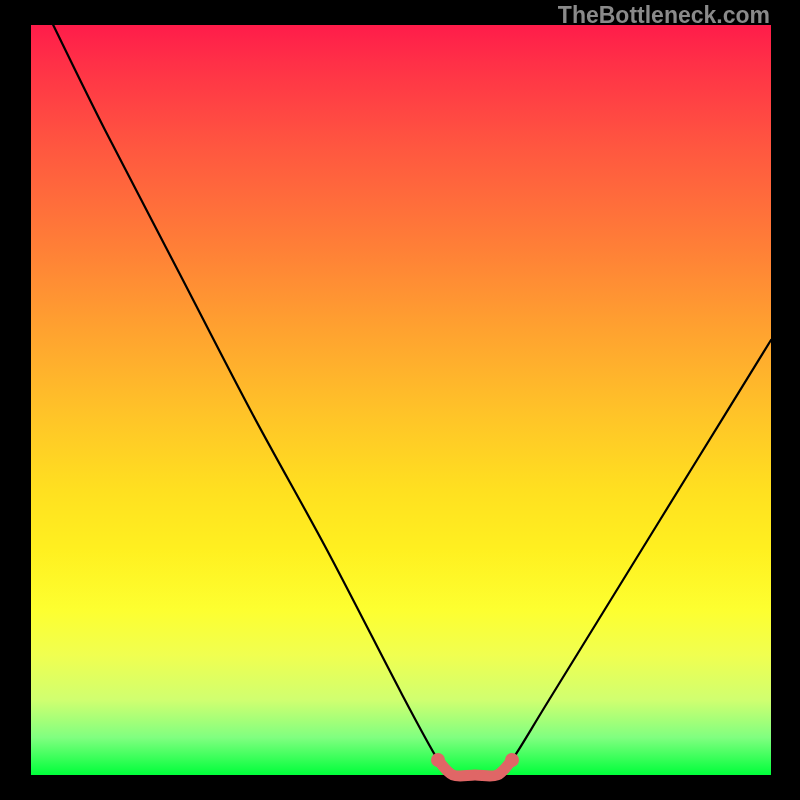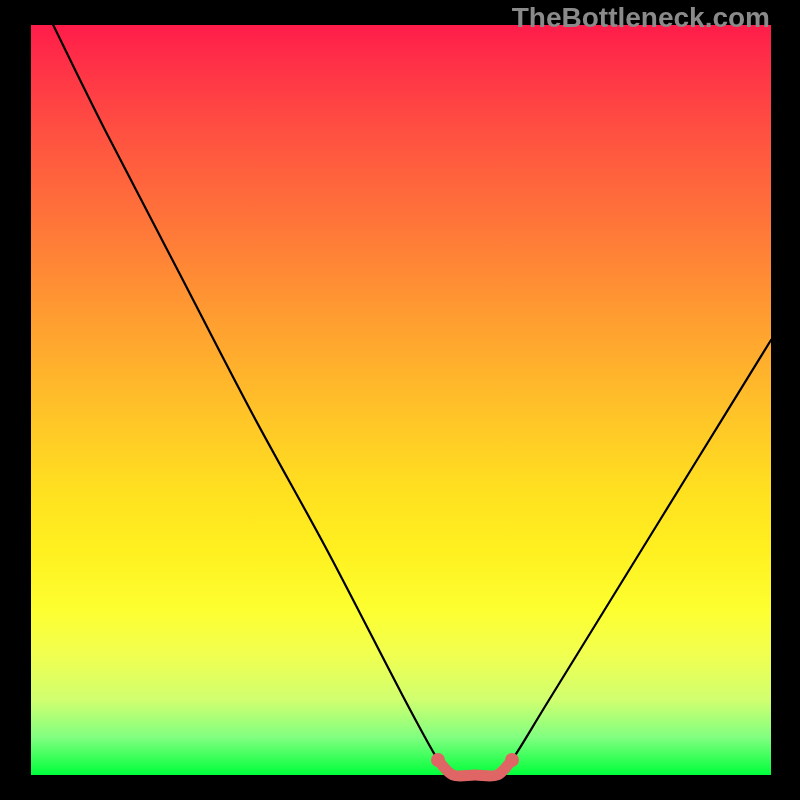--- a/index.html
+++ b/index.html
@@ -30,21 +30,21 @@
       #f0ff50 84%,
       #d0ff70 90%,
       #80ff80 95%,
       #00ff3a 100%);
   }
   .watermark {
     position: absolute;
     top: 2px;
     right: 30px;
     font-family: Arial, Helvetica, sans-serif;
-    font-size: 28px;
+    font-size: 23px;
     font-weight: 600;
     color: #8a8a8a;
     letter-spacing: 0px;
   }
   svg.overlay {
     position: absolute;
     left: 31px;
     top: 25px;
     width: 740px;
     height: 750px;

